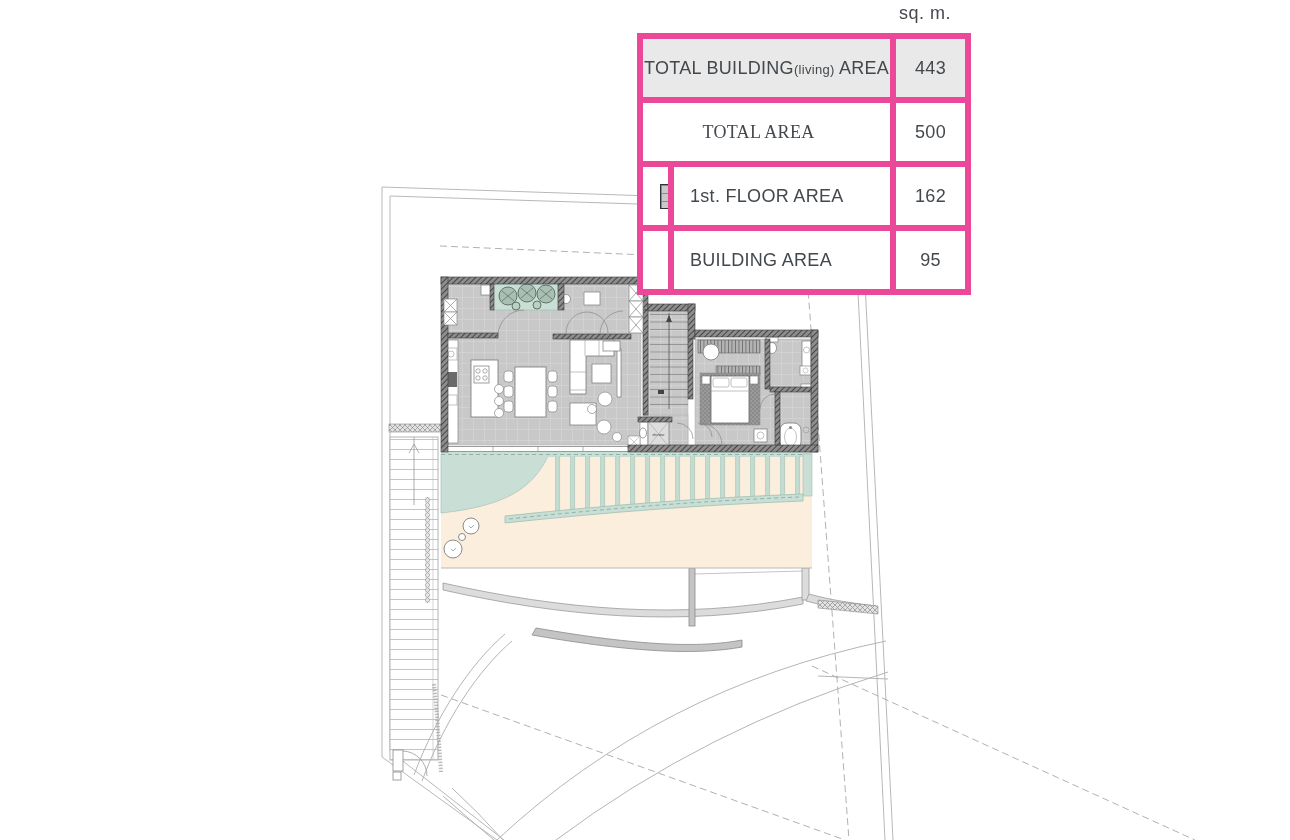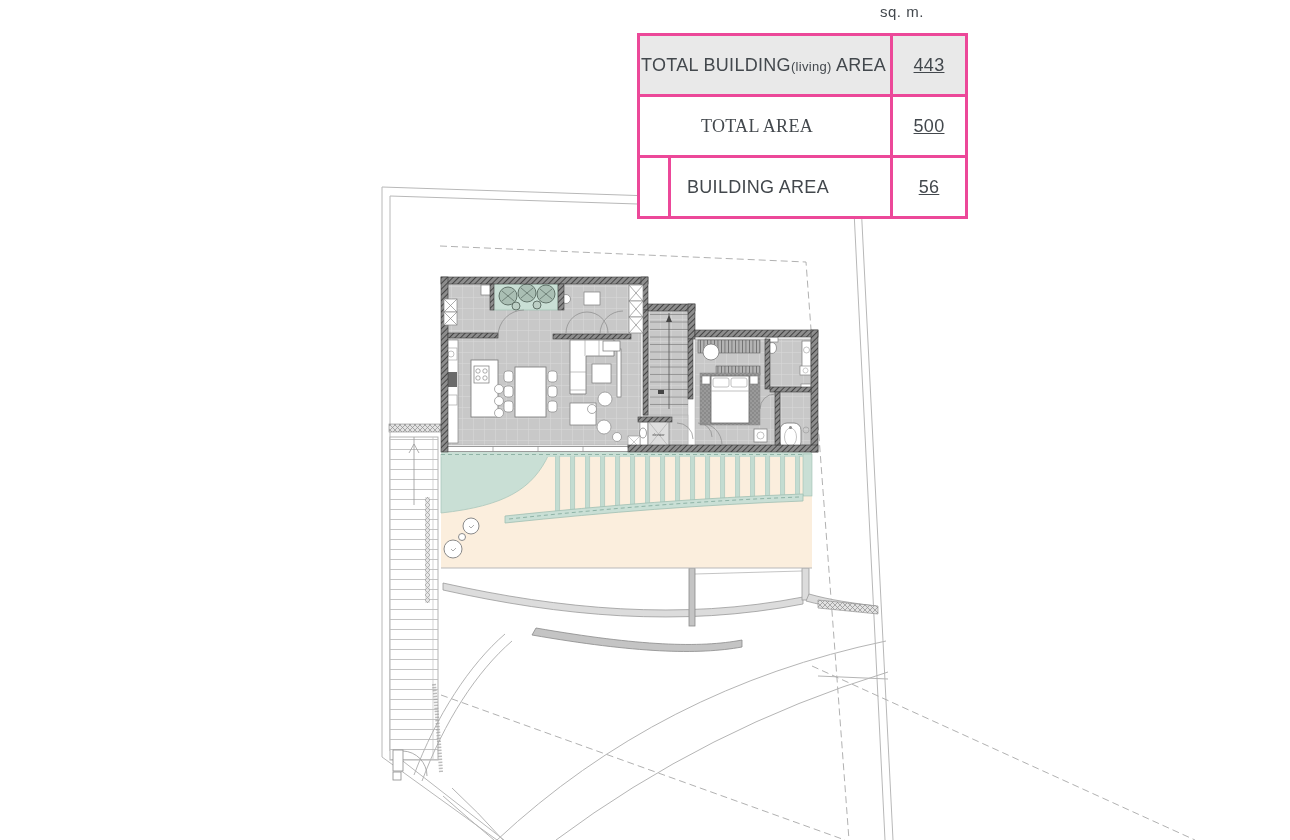--- a/index.html
+++ b/index.html
@@ -9,34 +9,34 @@
   }
   html,body{margin:0;padding:0;}
   body{
     width:1290px;height:840px;background:#ffffff;
     font-family:"Liberation Sans", sans-serif;
     color:#43484d;position:relative;overflow:hidden;
   }
   .plan-svg{position:absolute;left:0;top:0;}
   .unit-header{
     position:absolute;left:880px;top:3px;width:90px;
-    font-size:15px;text-align:left;color:#43484d;letter-spacing:.5px;
+    font-size:18px;text-align:center;color:#43484d;letter-spacing:.5px;
   }
   table.area-table{
     position:absolute;left:637px;top:33px;width:328px;
     border-collapse:collapse;table-layout:fixed;background:#ffffff;
   }
   table.area-table td{
-    border:3px solid #ec4899;height:26px;overflow:hidden;white-space:nowrap;
+    border:6px solid #ec4899;height:26px;overflow:hidden;white-space:nowrap;
     font-size:18px;letter-spacing:.3px;padding:16px;
   }
   td.lbl{padding-left:6px;text-align:left;}
   td.lbl.flush{padding-left:1px;}
   td.lbl.center{text-align:center;padding-left:0;font-family:Liberation Serif, serif;}
-  td.val{text-align:center;text-decoration:underline;}
+  td.val{text-align:center;}
   tr.hl td{background:#e9e9e9;}
   span.sm{font-size:13px;}
   td.sw{padding:0;}
   .sw-fill{width:100%;height:26px;}
   .sw-fill.terrace{background:var(--terrace);}
   .sw-fill.terrace-covered{background:var(--terrace-covered);}
   .sw-tile{
     width:23px;height:23px;margin:1px 0 0 1px;border:1px solid #2e3338;
     background-color:var(--floor-swatch);
     background-image:linear-gradient(#8a8a8a 1px,transparent 1px),
@@ -329,19 +329,26 @@
       <tr class="hl">
     <td class="lbl flush" colspan="2"><span>TOTAL BUILDING</span><span class="sm">(living)</span><span> AREA</span></td>
     <td class="val">443</td>
   </tr>
   <tr>
     <td class="lbl center" colspan="2"><span>TOTAL AREA</span></td>
     <td class="val">500</td>
   </tr>
   <tr>
     <td class="sw">
+          <div class="sw-tile"></div>
+        </td>
+    <td class="lbl"><span>1st. FLOOR AREA</span></td>
+    <td class="val">162</td>
+  </tr>
+  <tr>
+    <td class="sw">
           <div class="sw-fill terrace"></div>
         </td>
     <td class="lbl"><span>BUILDING AREA</span></td>
-    <td class="val">56</td>
+    <td class="val">95</td>
   </tr>
 </tbody>
   </table>
 
 </body></html>

